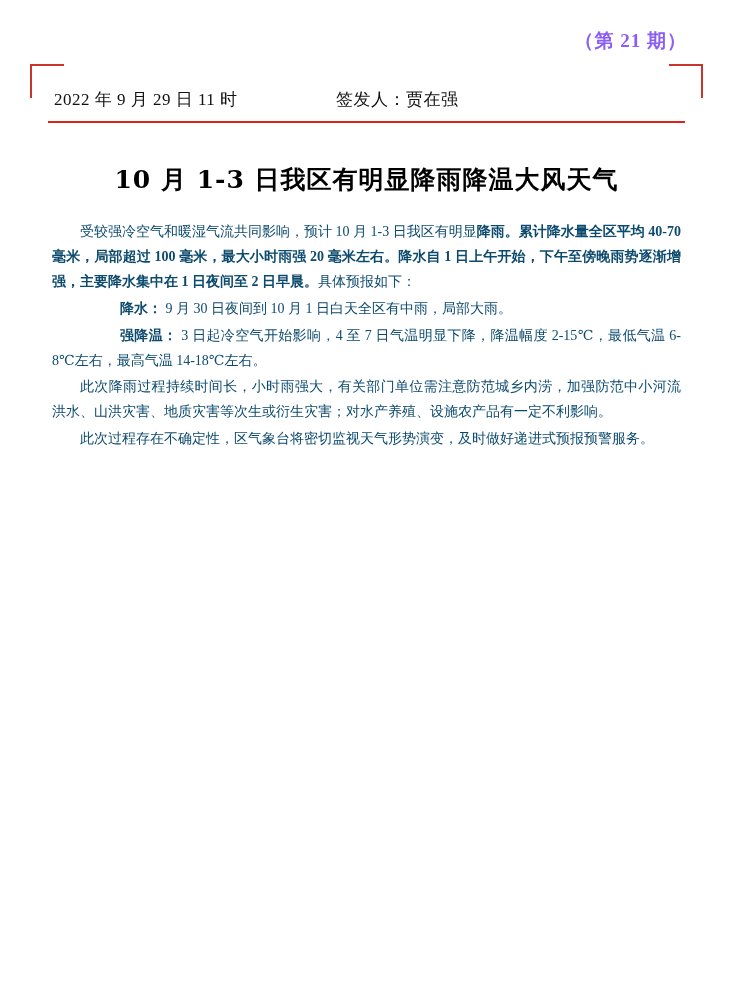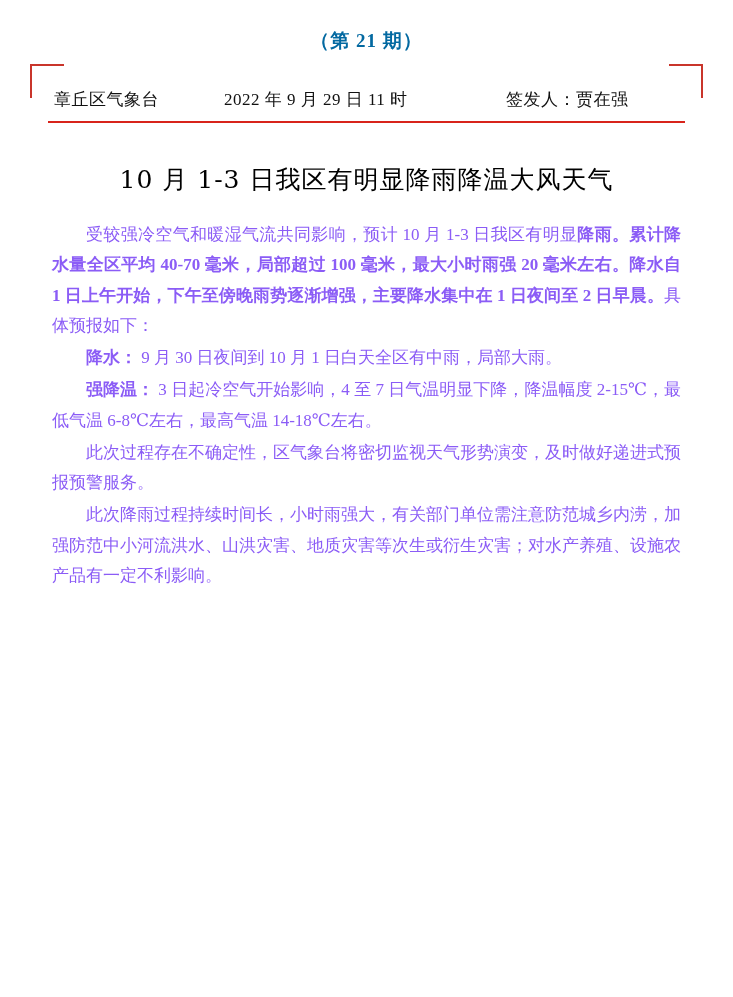--- a/index.html
+++ b/index.html
@@ -42,26 +42,26 @@
     font-weight: bold;
     font-size: 62px;
     letter-spacing: 12px;
     text-indent: 12px;
     margin-top: 62px;
     line-height: 1.1;
     white-space: nowrap;
   }
 
   .issue {
-    text-align: center;
+    text-align: right;
     font-size: 19px;
     font-weight: bold;
     letter-spacing: 1px;
     margin-top: 28px;
-    color: #0369a1;
+    color: #8b5cf6;
   }
 
   .meta-row {
     display: flex;
     align-items: baseline;
     justify-content: flex-start;
     font-size: 17px;
     color: #111;
     margin-top: 34px;
     padding: 0 8px 10px 8px;
@@ -73,75 +73,74 @@
 
   .redrule {
     border: 0;
     border-top: 2px solid #d8241b;
     margin: 0 2px 0 2px;
   }
 
   .headline {
     text-align: center;
     font-family: "DejaVu Serif", "Liberation Serif", serif;
-    font-weight: normal;
+    font-weight: bold;
     font-size: 25px;
     color: #000;
     margin-top: 40px;
     letter-spacing: 1px;
   }
 
   .body {
     margin-top: 24px;
-    font-size: 17px;
+    font-size: 14px;
     line-height: 1.78;
-    color: #8b5cf6;
+    color: #0c4a6e;
     text-align: justify;
     padding: 0 6px;
   }
 
   .body p {
     margin: 0 0 2px 0;
   }
   .indent { text-indent: 2em; }
   .b { font-weight: bold; }
-  .lead { font-weight: bold; }
+  .lead { font-weight: bold; margin-left: 40px; }
 </style>
 </head>
 <body>
 
 <div class="page">
 
   <div class="tick h tl-h"></div>
   <div class="tick v tl-v"></div>
   <div class="tick h tr-h"></div>
   <div class="tick v tr-v"></div>
 
 
   <div class="issue">（第 21 期）</div>
 
   <div class="meta-row">
-    <span class="meta-office">章丘区气象台</span>
     <span class="meta-date">2022 年 9 月 29 日 11 时</span>
     <span class="meta-signer">签发人：贾在强</span>
   </div>
 
   <hr class="redrule">
 
   <div class="headline">10 月 1-3 日我区有明显降雨降温大风天气</div>
 
   <div class="body">
 
     <p class="indent"><span>受较强冷空气和暖湿气流共同影响，预计 10 月 1-3 日我区有明显</span><span class="b">降雨。累计降水量全区平均 40-70 毫米，局部超过 100 毫米，最大小时雨强 20 毫米左右。降水自 1 日上午开始，下午至傍晚雨势逐渐增强，主要降水集中在 1 日夜间至 2 日早晨。</span><span>具体预报如下：</span></p>
 
     <p class="indent"><span class="lead">降水：</span><span> 9 月 30 日夜间到 10 月 1 日白天全区有中雨，局部大雨。</span></p>
 
 
 
 
     <p class="indent"><span class="lead">强降温：</span><span> 3 日起冷空气开始影响，4 至 7 日气温明显下降，降温幅度 2-15℃，最低气温 6-8℃左右，最高气温 14-18℃左右。</span></p>
 
+    <p class="indent">此次降雨过程持续时间长，小时雨强大，有关部门单位需注意防范城乡内涝，加强防范中小河流洪水、山洪灾害、地质灾害等次生或衍生灾害；对水产养殖、设施农产品有一定不利影响。</p>
+
     <p class="indent">此次过程存在不确定性，区气象台将密切监视天气形势演变，及时做好递进式预报预警服务。</p>
-
-    <p class="indent">此次降雨过程持续时间长，小时雨强大，有关部门单位需注意防范城乡内涝，加强防范中小河流洪水、山洪灾害、地质灾害等次生或衍生灾害；对水产养殖、设施农产品有一定不利影响。</p>
 
   </div>
 </div>
 
 </body></html>

